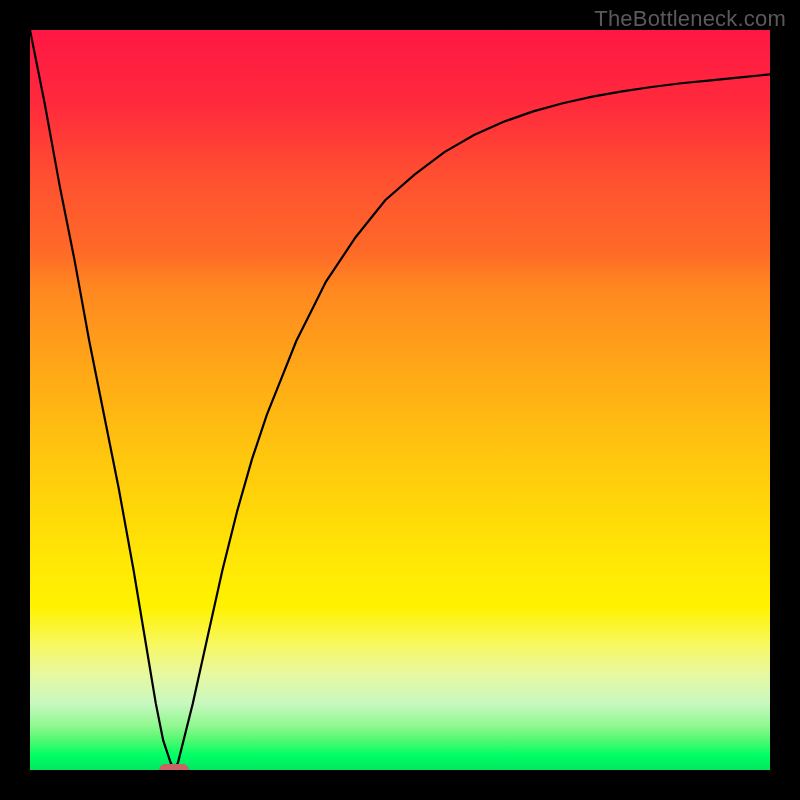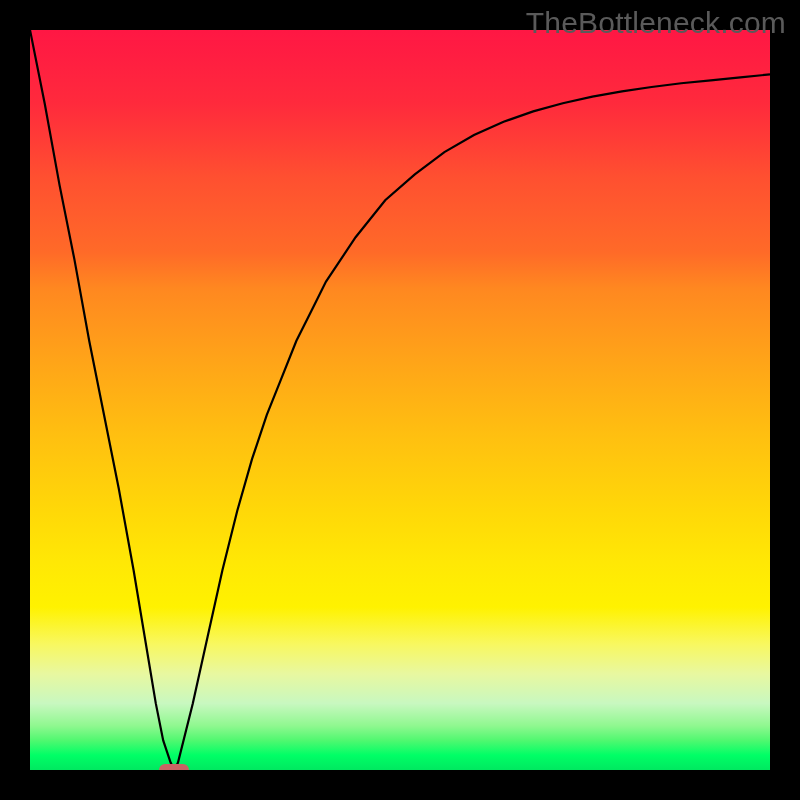--- a/index.html
+++ b/index.html
@@ -35,21 +35,21 @@
       #00ff66 98%,
       #00e860 100%
     );
     overflow: hidden;
   }
   .watermark {
     position: absolute;
     top: 6px;
     right: 14px;
     font-family: Arial, Helvetica, sans-serif;
-    font-size: 30px;
+    font-size: 22px;
     font-weight: 500;
     color: #5a5a5a;
     letter-spacing: 0.2px;
     z-index: 20;
   }
   .curve-svg {
     position: absolute;
     left: 0;
     top: 0;
     width: 740px;

